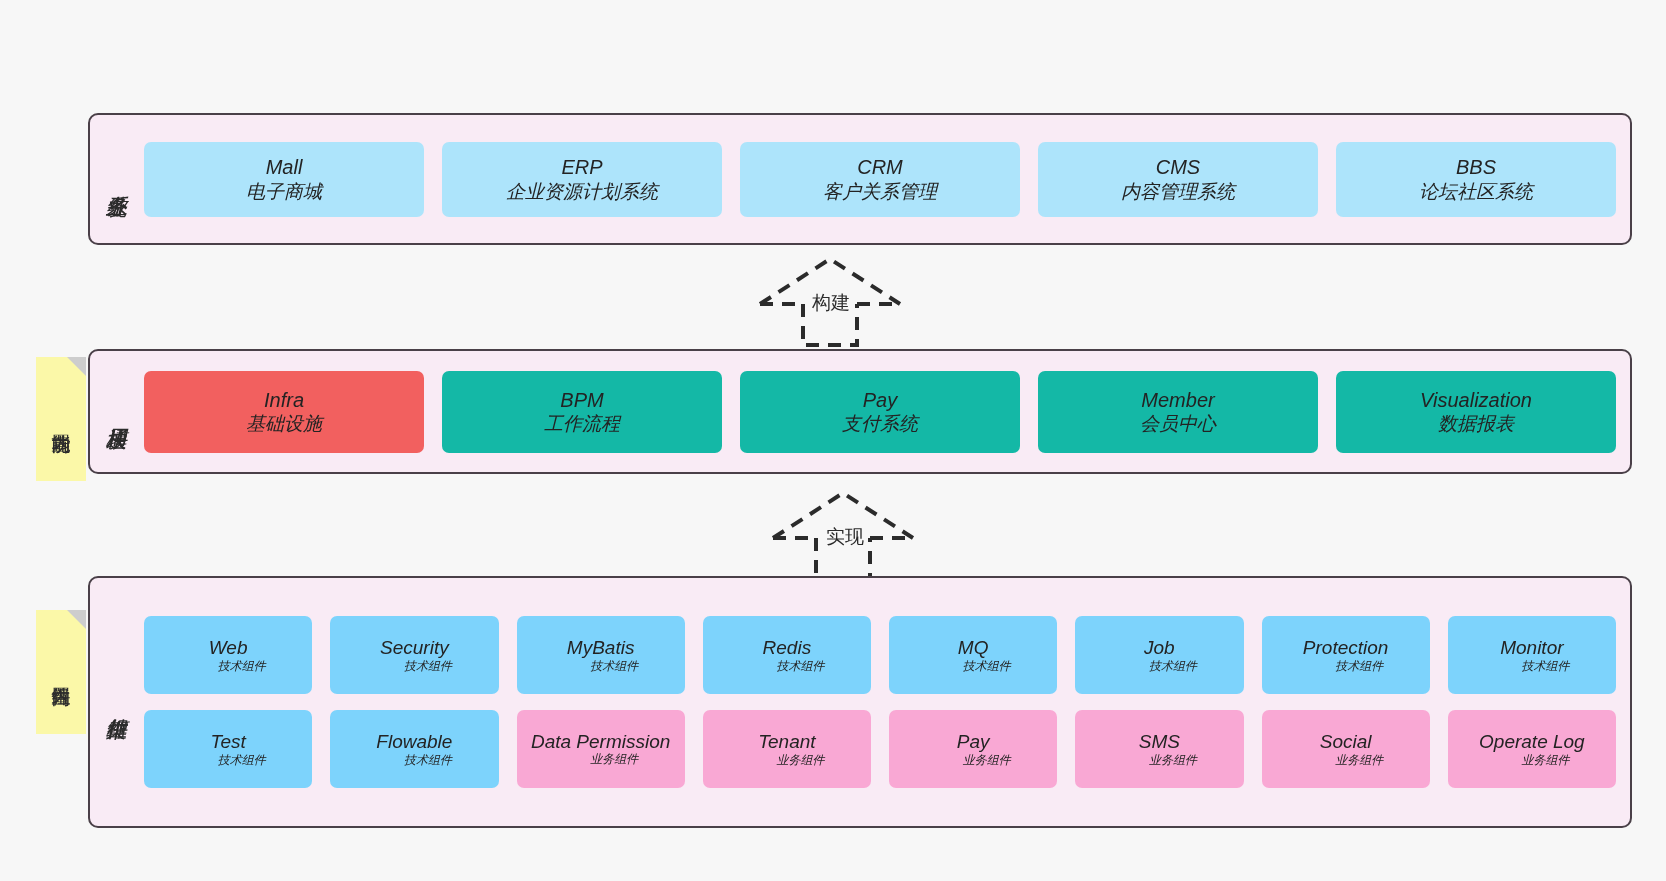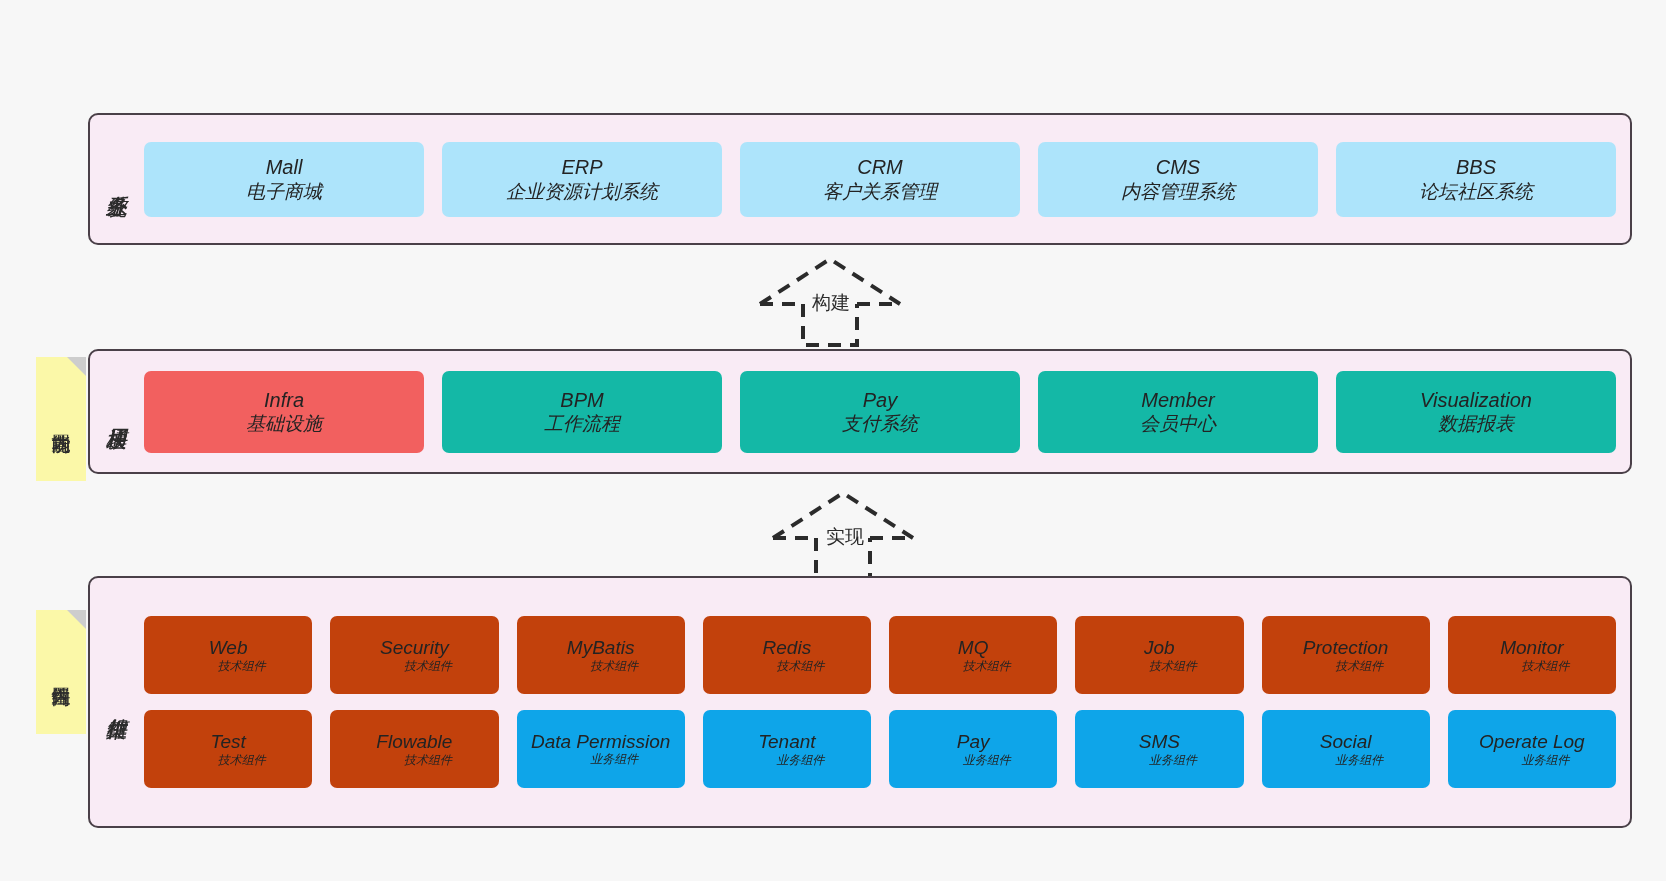--- a/index.html
+++ b/index.html
@@ -64,22 +64,22 @@
     box-sizing:border-box;
     padding:4px 6px;
   }
   .cell .t1{font-size:20px;}
   .cell .t2{font-size:19px;}
 
   
   .c-blue{background:#ade4fb;}
   .c-red{background:#f2605f;}
   .c-pink{background:#14b8a6;}
-  .c-green{background:#c2410c;}
-  .c-lgreen{background:#0ea5e9;}
+  .c-green{background:#7dd3fc;}
+  .c-lgreen{background:#f9a8d4;}
 
   
   #layer1{left:88px;top:113px;width:1544px;height:132px;}
   #layer1 .cell{height:75px;}
   #layer1 .layer-title{width:36px;font-size:21px;margin-left:6px;}
   #layer1 .layer-body{padding-left:8px;}
 
   #layer2{left:88px;top:349px;width:1544px;height:125px;}
   #layer2 .cell{height:82px;}
   #layer2 .layer-title{width:36px;font-size:21px;margin-left:6px;}

